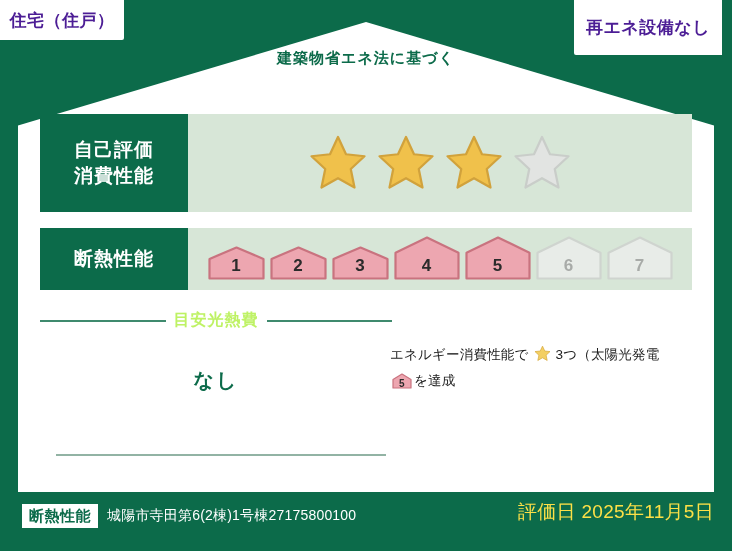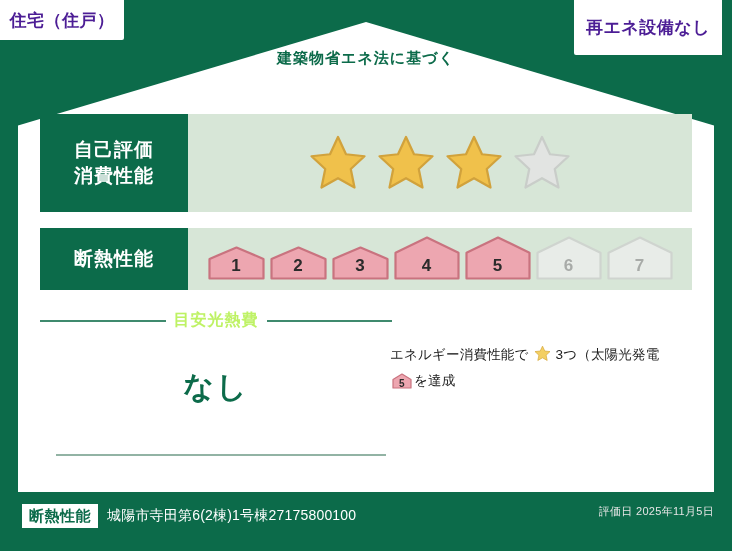--- a/index.html
+++ b/index.html
@@ -184,21 +184,21 @@
     white-space: nowrap;
   }
   .cost-value {
     position: absolute;
     left: 22px;
     top: 345px;
     width: 352px;
     text-align: center;
     color: #0c6b4a;
     font-weight: bold;
-    font-size: 30px;
+    font-size: 20px;
     letter-spacing: 2px;
   }
   .cost-underline {
     position: absolute;
     left: 38px;
     top: 432px;
     width: 330px;
     height: 2px;
     background: #92b3a4;
   }
@@ -290,22 +290,22 @@
     font-size: 14px;
     letter-spacing: 0.2px;
   }
   .footer-right {
     position: absolute;
     right: 18px;
     top: 10px;
     text-align: right;
   }
   .eval-date {
-    color: #e5e5e5;
-    font-size: 11px;
+    color: #fde047;
+    font-size: 19px;
     letter-spacing: 0.3px;
     line-height: 19px;
   }
   .eval-id {
     color: #bfd8cd;
     font-size: 10.5px;
     letter-spacing: 0.2px;
     line-height: 16px;
     margin-top: 1px;
   }

